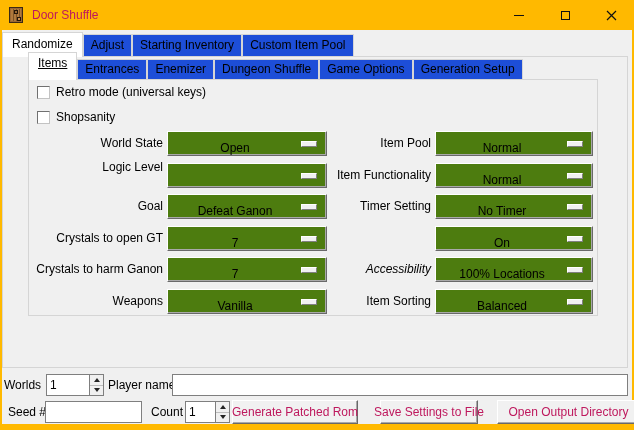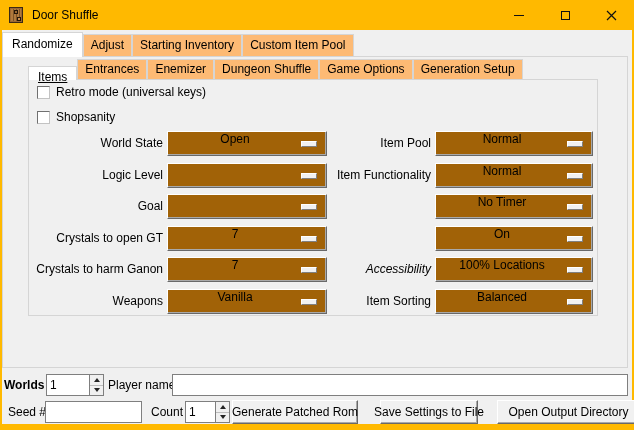--- a/index.html
+++ b/index.html
@@ -4,68 +4,68 @@
 <style>
   * { margin:0; padding:0; box-sizing:border-box; }
   html,body { background:#555; }
   body { font-family:"Liberation Sans", sans-serif; font-size:12px; color:#000; }
 
   .window { position:relative; width:634px; height:430px; background:#ffb900; overflow:hidden; }
 
   
   .titlebar { position:absolute; left:0; top:0; width:634px; height:30px; background:#ffb900; display:flex; align-items:center; }
   .app-icon { position:absolute; left:8px; top:7px; width:16px; height:16px; }
-  .win-title { position:absolute; left:32px; top:0; line-height:30px; color:#000000; }
+  .win-title { position:absolute; left:32px; top:0; line-height:30px; color:#be185d; }
   .caption-btn { position:absolute; top:0; width:46px; height:30px; display:flex; align-items:center; justify-content:center; }
   .cap-min { right:92px; } .cap-max { right:46px; } .cap-close { right:0; }
   .glyph-min { width:10px; height:1px; background:#111; }
   .glyph-max { width:9px; height:9px; border:1px solid #111; }
 
   
   .content { position:absolute; left:2px; top:30px; width:630px; height:394px; background:#f0f0f0; }
 
   .pane { position:absolute; background:#f0f0f0; border:1px solid #d5d5d5; }
   .outer-pane { left:0; top:26px; width:626px; height:312px; }
   .inner-pane { left:26px; top:49px; width:570px; height:237px; }
 
   .tabrow { position:absolute; display:flex; align-items:flex-end; z-index:3; }
   .outer-tabs { left:0; top:2px; height:25px; }
   .inner-tabs { left:26px; top:27px; height:23px; }
-  .tab { background:#fdba74; border:1px solid #d5d5d5; border-bottom:none; padding:0 7px; height:22px; line-height:21px; margin-bottom:1px; white-space:nowrap; }
+  .tab { background:#1d4ed8; border:1px solid #d5d5d5; border-bottom:none; padding:0 7px; height:22px; line-height:21px; margin-bottom:1px; white-space:nowrap; }
   .inner-tabs .tab { height:20px; line-height:19px; }
   .tab.sel { background:#ffffff; height:25px; line-height:23px; padding:0 9px; margin-bottom:0; }
-  .inner-tabs .tab.sel { height:14px; line-height:21px;text-decoration:underline; }
+  .inner-tabs .tab.sel { height:28px; line-height:21px;text-decoration:underline; }
 
   
   .check-row { position:absolute; left:35px; height:14px; display:flex; align-items:center; z-index:4; }
   .cb-box { width:13px; height:13px; background:#fff; border:1px solid; border-color:#707070 #c3c3c3 #c3c3c3 #707070; }
   .cb-label { margin-left:6px; line-height:13px; }
 
   
   .field-label { position:absolute; line-height:25px; text-align:right; white-space:nowrap; z-index:4; }
   .lab-left  { left:0; width:161px; }
   .lab-right { left:240px; width:189px; }
-  .menubtn { position:absolute; height:25px; background:#a16207; border:1px solid; border-color:#ffffff #696969 #696969 #ffffff; box-shadow:inset -1px -1px 0 #a9a9a9; display:flex; align-items:flex-start; justify-content:center; z-index:4; }
+  .menubtn { position:absolute; height:25px; background:#4d7c0f; border:1px solid; border-color:#ffffff #696969 #696969 #ffffff; box-shadow:inset -1px -1px 0 #a9a9a9; display:flex; align-items:flex-end; justify-content:center; z-index:4; }
   .mb-left  { left:165px; width:160px; }
   .mb-right { left:433px; width:158px; }
   .menu-val { padding-right:24px; }
   .menu-ind { position:absolute; right:9px; top:9px; width:16px; height:6px; background:#f1f1f1; border:1px solid; border-color:#ffffff #808080 #808080 #ffffff; }
 
   
   .plain-label { position:absolute; white-space:nowrap; }
   .entry { position:absolute; height:22px; background:#fff; border:1px solid #7f7f7f; font:12px "Liberation Sans",sans-serif; padding:0 3px; color:#000; outline:none; }
   .spinbox { position:absolute; height:22px; background:#fff; border:1px solid #7f7f7f; display:flex; }
   .spin-input { flex:1; min-width:0; border:none; outline:none; font:12px "Liberation Sans",sans-serif; padding:0 3px; background:#fff; }
   .spin-arrows { width:14px; border-left:1px solid #7f7f7f; display:flex; flex-direction:column; }
   .spin-btn { flex:1; background:#f0f0f0; display:flex; align-items:center; justify-content:center; }
   .spin-btn + .spin-btn { border-top:1px solid #bdbdbd; }
   .tri-up { width:0; height:0; border-left:3px solid transparent; border-right:3px solid transparent; border-bottom:4px solid #222; }
   .tri-dn { width:0; height:0; border-left:3px solid transparent; border-right:3px solid transparent; border-top:4px solid #222; }
 
-  .btn3d { position:absolute; height:24px; background:#f1f1f1; border:1px solid; border-color:#ffffff #696969 #696969 #ffffff; box-shadow:inset -1px -1px 0 #a9a9a9; display:flex; align-items:center; justify-content:center; white-space:nowrap; font:12px "Liberation Sans",sans-serif; color:#000000;text-align:right; }
+  .btn3d { position:absolute; height:24px; background:#f1f1f1; border:1px solid; border-color:#ffffff #696969 #696969 #ffffff; box-shadow:inset -1px -1px 0 #a9a9a9; display:flex; align-items:center; justify-content:center; white-space:nowrap; font:12px "Liberation Sans",sans-serif; color:#be185d;text-align:right; }
 </style>
 </head>
 <body>
 
 <div class="window">
 
   <div class="titlebar">
     <svg class="app-icon" viewBox="0 0 16 16">
       <rect x="1" y="0" width="14" height="16" fill="#3d2a14"></rect>
       <rect x="2" y="1" width="12" height="14" fill="#9a6733"></rect>
@@ -120,26 +120,27 @@
     <div class="check-row" style="top:80px;">
       <span class="cb-box"></span>
       <span class="cb-label">Shopsanity</span>
     </div>
 
     <div class="field-label lab-left" style="top:101px;">World State</div>
     <div class="menubtn mb-left" style="top:101px;">
       <span class="menu-val">Open</span>
         <span class="menu-ind"></span>
     </div>
-    <div class="field-label lab-left" style="top:133px;padding-left:31px;">Logic Level</div>
+    <div class="field-label lab-left" style="top:125px;padding-left:31px;">Logic Level</div>
     <div class="menubtn mb-left" style="top:133px;">
         <span class="menu-ind"></span>
     </div>
     <div class="field-label lab-left" style="top:164px;">Goal</div>
     <div class="menubtn mb-left" style="top:164px;">
+      <span class="menu-val">Defeat Ganon</span>
         <span class="menu-ind"></span>
     </div>
     <div class="field-label lab-left" style="top:196px;">Crystals to open GT</div>
     <div class="menubtn mb-left" style="top:196px;">
       <span class="menu-val">7</span>
         <span class="menu-ind"></span>
     </div>
     <div class="field-label lab-left" style="top:227px;padding-left:16px;">Crystals to harm Ganon</div>
     <div class="menubtn mb-left" style="top:227px;">
       <span class="menu-val">7</span>
@@ -154,40 +155,41 @@
     <div class="field-label lab-right" style="top:101px;">Item Pool</div>
     <div class="menubtn mb-right" style="top:101px;">
       <span class="menu-val">Normal</span>
         <span class="menu-ind"></span>
     </div>
     <div class="field-label lab-right" style="top:133px;">Item Functionality</div>
     <div class="menubtn mb-right" style="top:133px;">
       <span class="menu-val">Normal</span>
         <span class="menu-ind"></span>
     </div>
+    <div class="field-label lab-right" style="top:164px;">Timer Setting</div>
     <div class="menubtn mb-right" style="top:164px;">
       <span class="menu-val">No Timer</span>
         <span class="menu-ind"></span>
     </div>
     <div class="menubtn mb-right" style="top:196px;">
       <span class="menu-val">On</span>
         <span class="menu-ind"></span>
     </div>
     <div class="field-label lab-right" style="top:227px;font-style:italic;">Accessibility</div>
     <div class="menubtn mb-right" style="top:227px;">
       <span class="menu-val">100% Locations</span>
         <span class="menu-ind"></span>
     </div>
     <div class="field-label lab-right" style="top:259px;">Item Sorting</div>
     <div class="menubtn mb-right" style="top:259px;">
       <span class="menu-val">Balanced</span>
         <span class="menu-ind"></span>
     </div>
 
-    <div class="plain-label" style="left:2px; top:344px; line-height:22px;font-weight:bold;">Worlds</div>
+    <div class="plain-label" style="left:2px; top:344px; line-height:22px;">Worlds</div>
     <div class="spinbox" style="left:44px; top:344px; width:58px;">
       <input class="spin-input" value="1" style="">
       <div class="spin-arrows">
         <div class="spin-btn">
             <div class="tri-up"></div>
           </div>
         <div class="spin-btn">
             <div class="tri-dn"></div>
           </div>
       </div>

